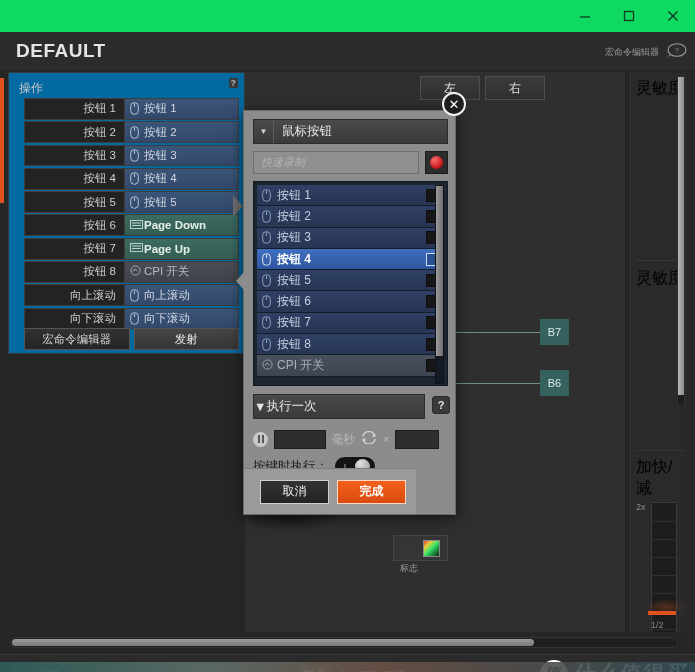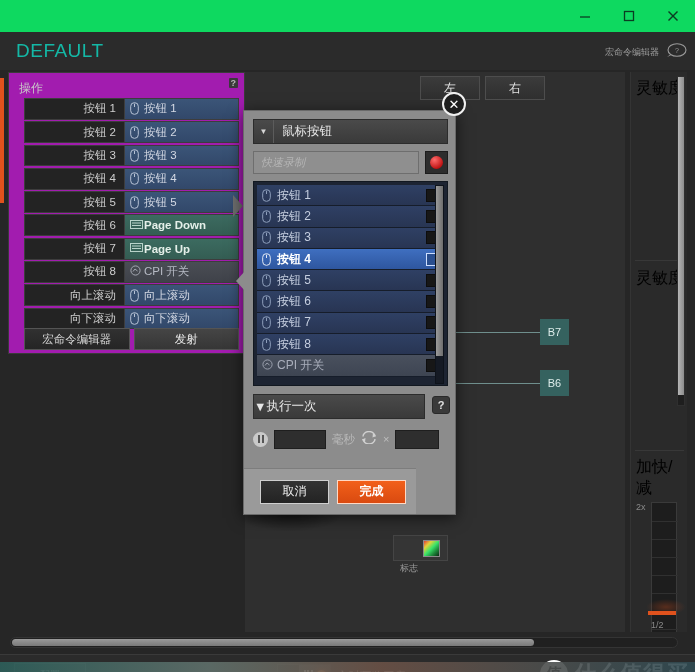--- a/index.html
+++ b/index.html
@@ -33,35 +33,35 @@
     position: absolute; left: 0; top: 46px; width: 4px; height: 125px;
     background: #e0521d;
   }
 
   .header {
     position: absolute; left: 0; top: 0; width: 695px; height: 38px;
     background: #2b2b2b;
   }
   .profile-title {
     position: absolute; left: 16px; top: 8px;
-    color: #14b8a6; font-size: 19px; font-weight: normal; letter-spacing: .5px;
+    color: #e5e5e5; font-size: 19px; font-weight: bold; letter-spacing: .5px;
   }
   .help-link {
     position: absolute; right: 36px; top: 14px;
     color: #9a9a9a; font-size: 9px; white-space: nowrap;
   }
   .help-bubble {
     position: absolute; right: 8px; top: 10px;
     width: 22px; height: 16px;
   }
 
   
   .left-panel {
     position: absolute; left: 8px; top: 40px; width: 237px; height: 282px;
-    background: #a21caf;
+    background: #0369a1;
     border: 1px solid #3a3a3a;
   }
   .panel-title {
     position: absolute; left: 10px; top: 7px;
     color: #c8c8c8; font-size: 12px;
   }
   .panel-q {
     position: absolute; right: 6px; top: 5px;
     color: #b9b9b9; font-size: 9px; font-weight: bold;
     background: #3a3a3a; padding: 0 2px; border-radius: 1px;
@@ -789,20 +789,27 @@
             <path d="M2 5.5 A6 5 0 0 1 14 5.5" fill="none" stroke="#d0d0d0" stroke-width="1.4"></path>
             <path d="M14 8 A6 5 0 0 1 2 8" fill="none" stroke="#d0d0d0" stroke-width="1.4"></path>
             <path d="M12 2 L15 5 L11.5 6.5 Z" fill="#d0d0d0"></path>
             <path d="M4 11.5 L1 8.5 L4.5 7 Z" fill="#d0d0d0"></path>
           </svg>
       </span>
       <span class="times">×</span>
       <span class="numbox" style="width:44px;"></span>
     </div>
 
+    <div class="m-keyrow">
+      <span class="lbl">按键时执行：</span>
+      <span class="toggle">
+        <span class="knob-on">↓</span>
+        <span class="knob-off"></span>
+      </span>
+    </div>
 
     <div class="m-footer">
       <div class="btn-cancel">取消</div>
       <div class="btn-ok">完成</div>
     </div>
   </div>
 
   <div class="modal-close">✕</div>
 
 </div>

